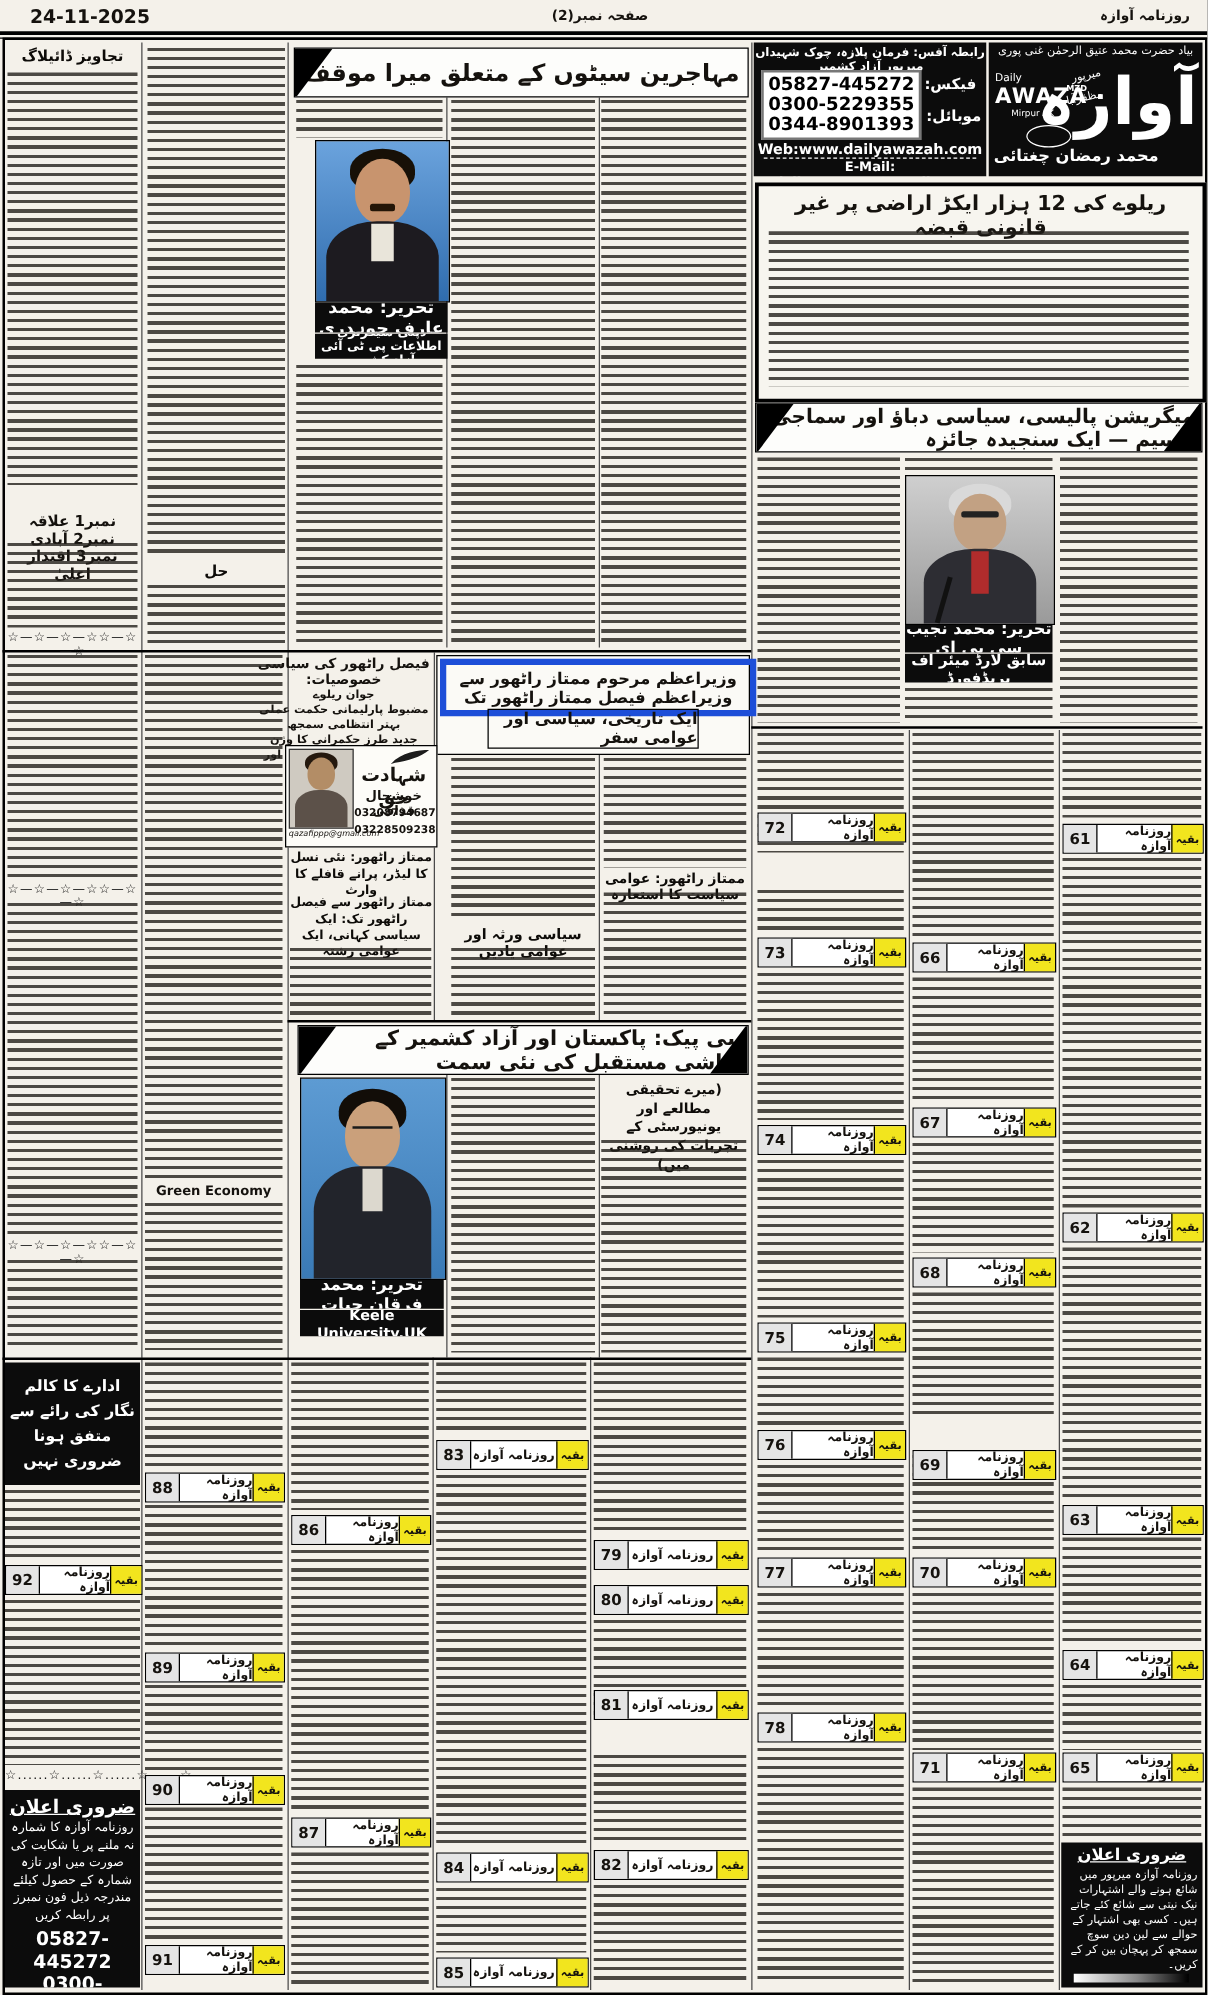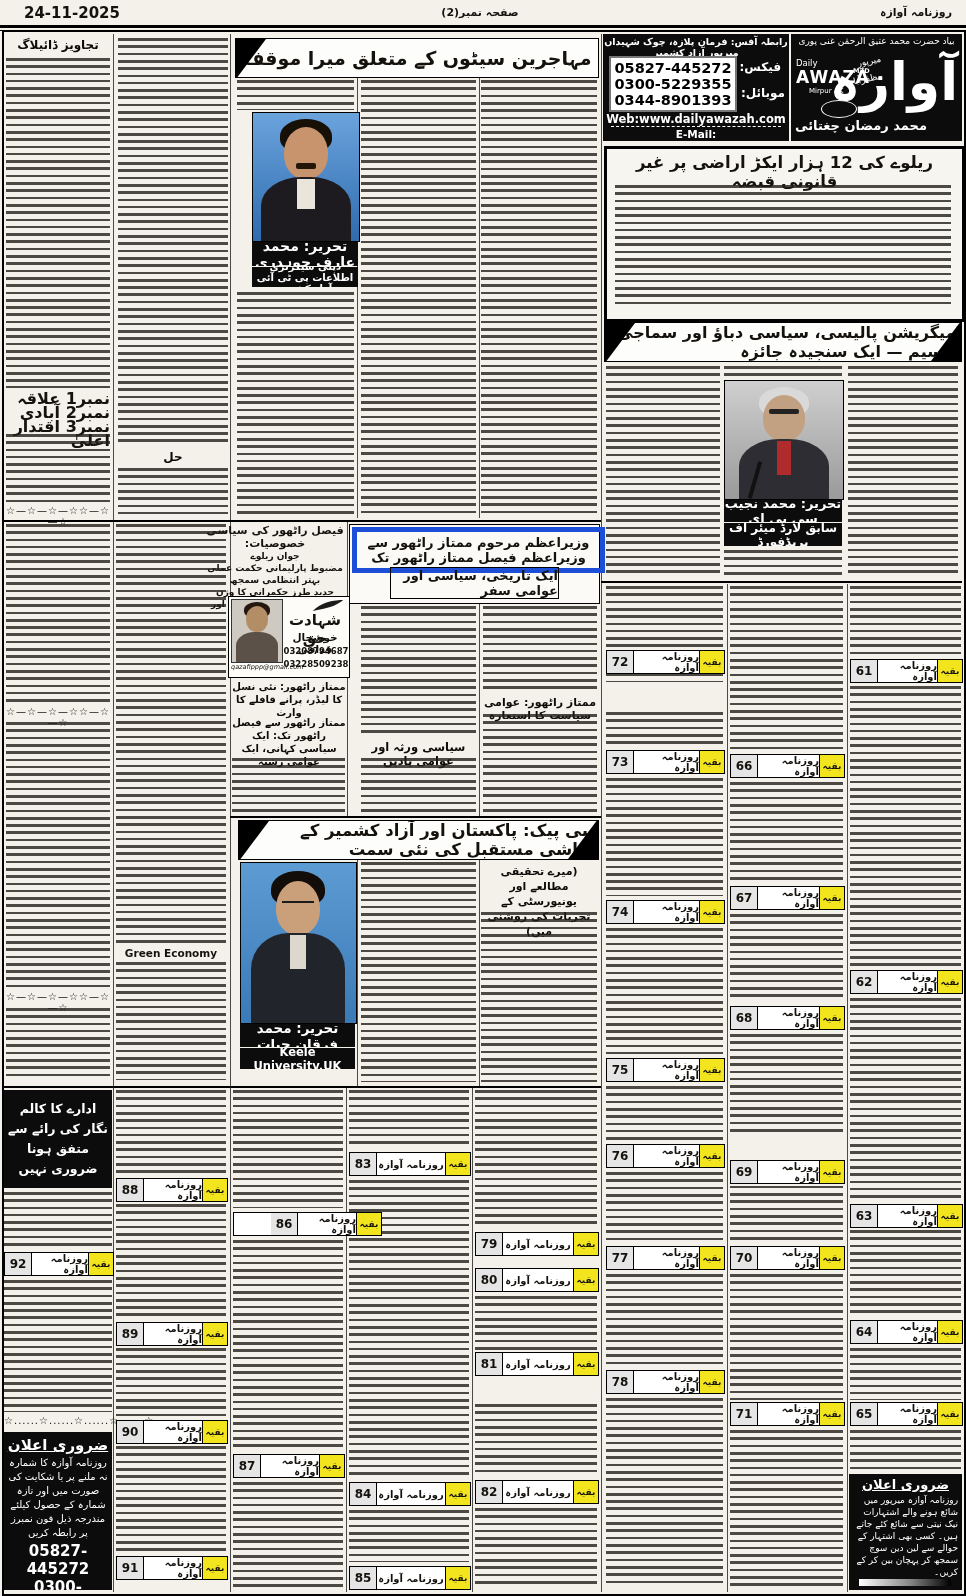--- a/index.html
+++ b/index.html
@@ -137,21 +137,21 @@
     <i style="left:43px;top:50px;width:20px;height:6px;background:#231507;border-radius:2px;"></i>
     <i style="left:8px;top:64px;width:90px;height:64px;background:#1d1b20;border-radius:45% 45% 0 0;"></i>
     <i style="left:44px;top:66px;width:18px;height:30px;background:#e9e5da;"></i>
   </div>
   <div class="cap ur" style="left:252px;top:242px;width:106px;height:24px;font-size:14px;">تحریر: محمد عارف چوہدری</div>
   <div class="cap ur" style="left:252px;top:267px;width:106px;height:20px;font-size:10px;">ڈپٹی سیکرٹری اطلاعات پی ٹی آئی آزاد کشمیر</div>
   <i class="sim" style="left:237px;top:292px;width:117px;height:224px;"></i>
 
   <div class="subhead ur" style="left:6px;top:38px;width:104px;font-size:12px;">تجاویز ڈائیلاگ</div>
   <i class="sim" style="left:6px;top:58px;width:104px;height:330px;"></i>
-  <div class="ur abs" style="left:6px;top:392px;width:104px;font-size:16px;font-weight:bold;text-align:right;line-height:14px;">
+  <div class="ur abs" style="left:6px;top:410px;width:104px;font-size:12px;font-weight:bold;text-align:center;line-height:14px;">
     <div>نمبر1 علاقہ</div>
     <div>نمبر2 آبادی</div>
     <div>نمبر3 اقتدار اعلیٰ</div>
   </div>
   <i class="sim" style="left:6px;top:434px;width:104px;height:68px;"></i>
   <div class="stars" style="left:6px;top:505px;width:104px;">☆—☆—☆—☆☆—☆—☆</div>
   <i class="sim" style="left:118px;top:38px;width:110px;height:408px;"></i>
   <div class="subhead ur" style="left:118px;top:450px;width:110px;font-size:12px;">حل</div>
   <i class="sim" style="left:118px;top:468px;width:110px;height:48px;"></i>
 
@@ -303,21 +303,21 @@
     <div class="strip" style="left: 116px; top: 1420px; width: 110px;">
       <span class="s-num">90</span>
       <span class="s-mid ur">روزنامہ آوازہ</span>
       <span class="s-baq ur">بقیہ</span>
     </div>
     <div class="strip" style="left: 116px; top: 1556px; width: 110px;">
       <span class="s-num">91</span>
       <span class="s-mid ur">روزنامہ آوازہ</span>
       <span class="s-baq ur">بقیہ</span>
     </div>
-    <div class="strip" style="left: 233px; top: 1212px; width: 110px; padding-left: 37px;">
+    <div class="strip" style="left: 233px; top: 1212px; width: 110px;">
       <span class="s-num">86</span>
       <span class="s-mid ur">روزنامہ آوازہ</span>
       <span class="s-baq ur">بقیہ</span>
     </div>
     <div class="strip" style="left: 233px; top: 1454px; width: 110px;">
       <span class="s-num">87</span>
       <span class="s-mid ur">روزنامہ آوازہ</span>
       <span class="s-baq ur">بقیہ</span>
     </div>
     <div class="strip" style="left: 349px; top: 1152px; width: 120px;">

